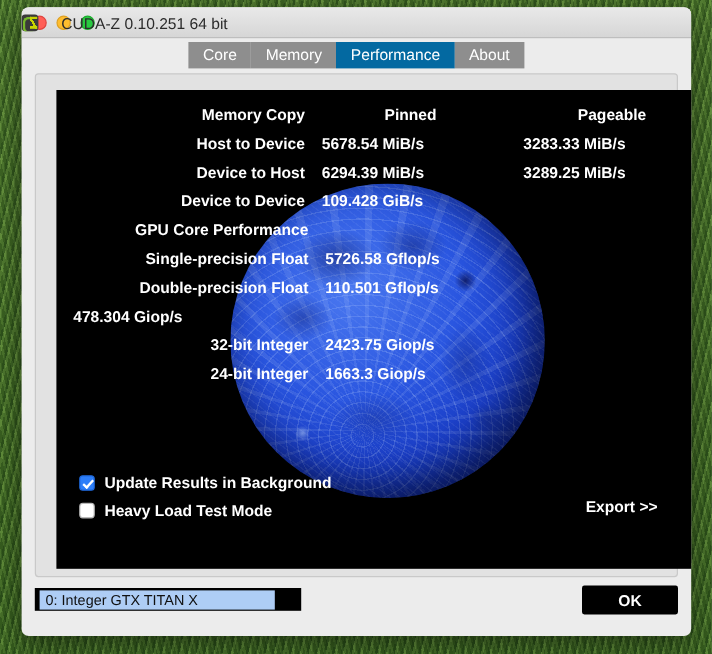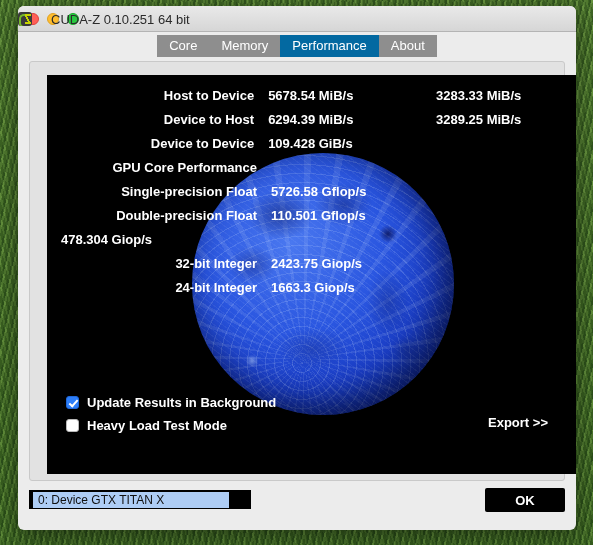--- a/index.html
+++ b/index.html
@@ -356,20 +356,25 @@
   </div>
 
   <div id="panel-frame"></div>
 
   <div id="panel">
 
     <div id="moon"></div>
 
     <div id="stats">
 
+      <div class="row hdr">
+        <div class="lbl">Memory Copy</div>
+        <div class="val">Pinned</div>
+        <div class="val2">Pageable</div>
+      </div>
 
       <div class="row">
         <div class="lbl">Host to Device</div>
         <div class="val">5678.54 MiB/s</div>
         <div class="val2">3283.33 MiB/s</div>
       </div>
 
       <div class="row">
         <div class="lbl">Device to Host</div>
         <div class="val">6294.39 MiB/s</div>
@@ -422,18 +427,18 @@
         <span class="box"></span>
         <span class="chk-label">Heavy Load Test Mode</span>
       </div>
     </div>
 
     <button id="export-btn">Export &gt;&gt;</button>
 
   </div>
 
   <div id="device-select">
-    <span id="device-value">0: Device GTX TITAN X</span>
+    <span id="device-value">0: Integer GTX TITAN X</span>
   </div>
 
   <button id="ok-btn">OK</button>
 
 </div>
 
 </body></html>

